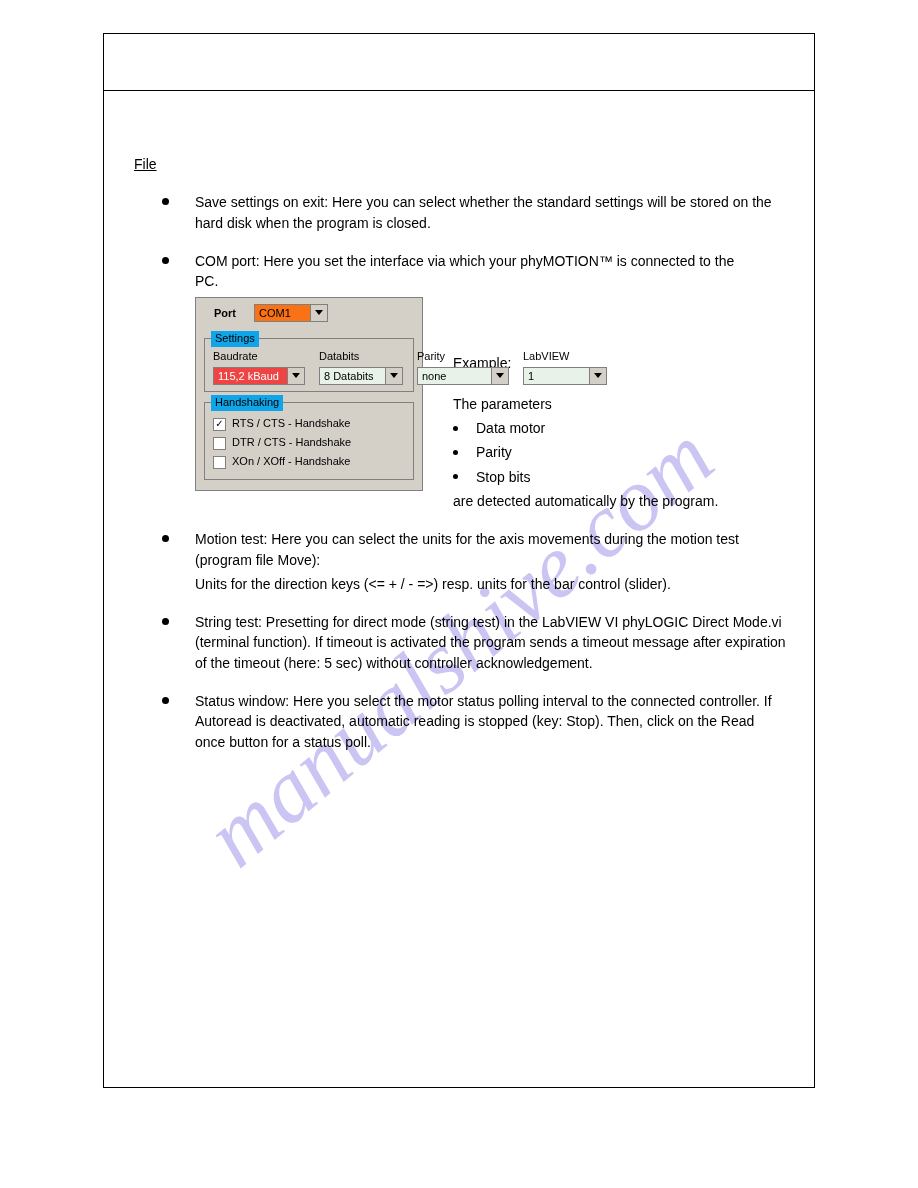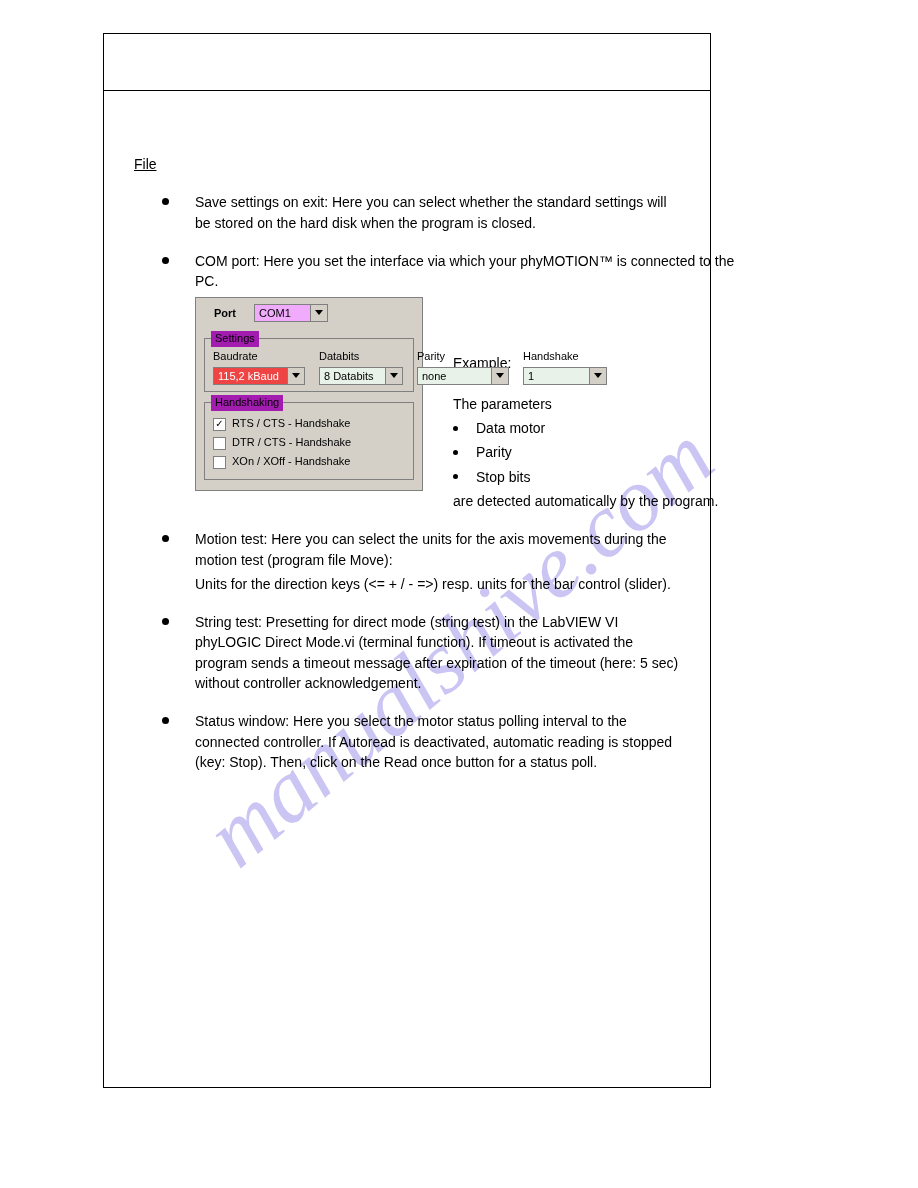--- a/index.html
+++ b/index.html
@@ -9,21 +9,21 @@
     width: 918px;
     height: 1188px;
     position: relative;
     font-family: Arial, Helvetica, sans-serif;
     color: #000;
   }
   .page {
     position: absolute;
     left: 103px;
     top: 33px;
-    width: 608px;
+    width: 712px;
     height: 1055px;
     border: 1px solid #000;
     box-sizing: border-box;
   }
   .header-rule {
     position: absolute;
     left: 0;
     right: 0;
     top: 56px;
     border-top: 1px solid #000;
@@ -92,21 +92,21 @@
     margin-right: 18px;
   }
   .combo {
     display: flex;
     align-items: stretch;
     height: 18px;
     border: 1px solid #7f7f7f;
     background: #e8f2e8;
     box-sizing: border-box;
   }
-  .combo.white { background: #f0abfc; }
+  .combo.white { background: #f97316; }
   .combo-sel {
     padding: 1px 4px;
     font-size: 11px;
     flex: 1;
     white-space: nowrap;
   }
   .combo-sel.highlight {
     background: #ef4444;
     color: #fff;
   }
@@ -123,21 +123,21 @@
     position: relative;
     margin: 10px 8px 4px 8px;
     border: 1px solid #808080;
     padding: 10px 8px 6px 8px;
     box-sizing: border-box;
   }
   .groupbox-title {
     position: absolute;
     top: -8px;
     left: 6px;
-    background: #a21caf;
+    background: #0ea5e9;
     padding: 0 4px;
     font-size: 11px;
   }
   .field-grid {
     display: grid;
     grid-template-columns: 1fr 1fr 1fr 1fr;
     column-gap: 14px;
     row-gap: 10px;
   }
   .field-label { font-size: 11px; margin-bottom: 2px; }
@@ -270,21 +270,21 @@
                     <div class="combo">
                       <div class="combo-sel">none</div>
                       <div class="combo-btn">
                         <svg width="8" height="6">
                             <polygon points="0,0 8,0 4,5" fill="#000"></polygon>
                           </svg>
                       </div>
                     </div>
                   </div>
                   <div class="w-stop">
-                    <div class="field-label">Handshake</div>
+                    <div class="field-label">LabVIEW</div>
                     <div class="combo">
                       <div class="combo-sel">1</div>
                       <div class="combo-btn">
                         <svg width="8" height="6">
                             <polygon points="0,0 8,0 4,5" fill="#000"></polygon>
                           </svg>
                       </div>
                     </div>
                   </div>
                 </div>

